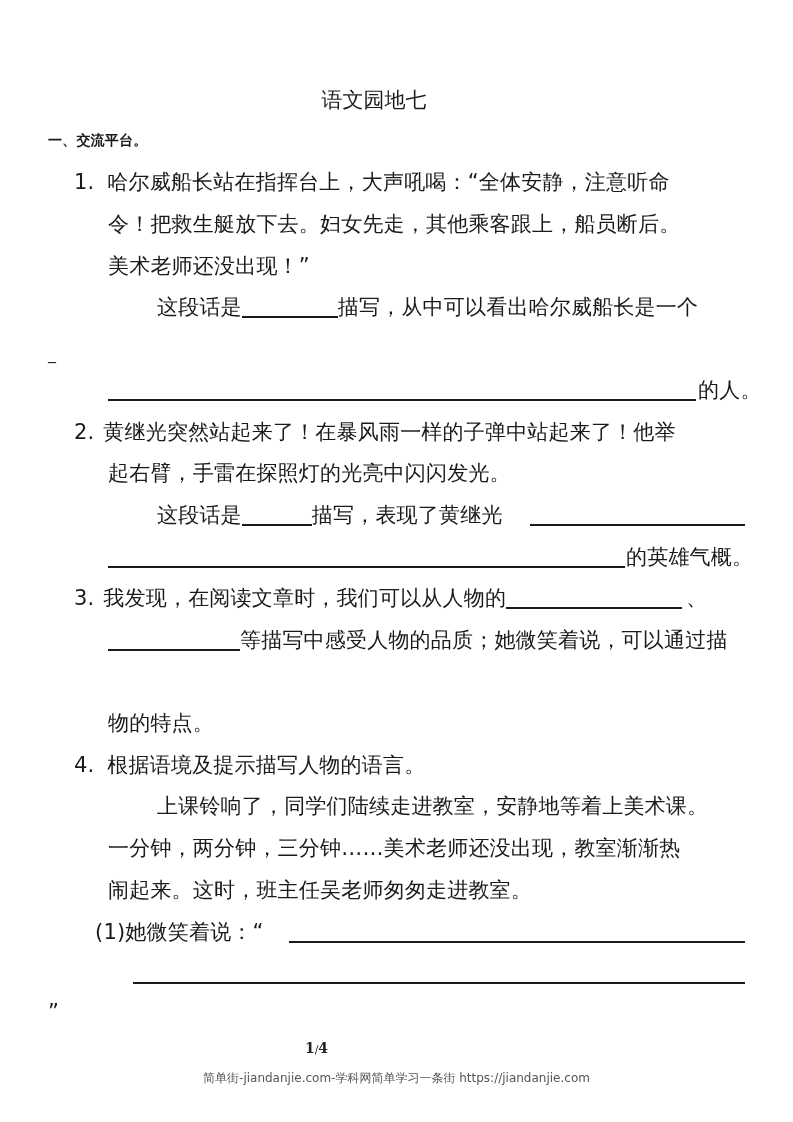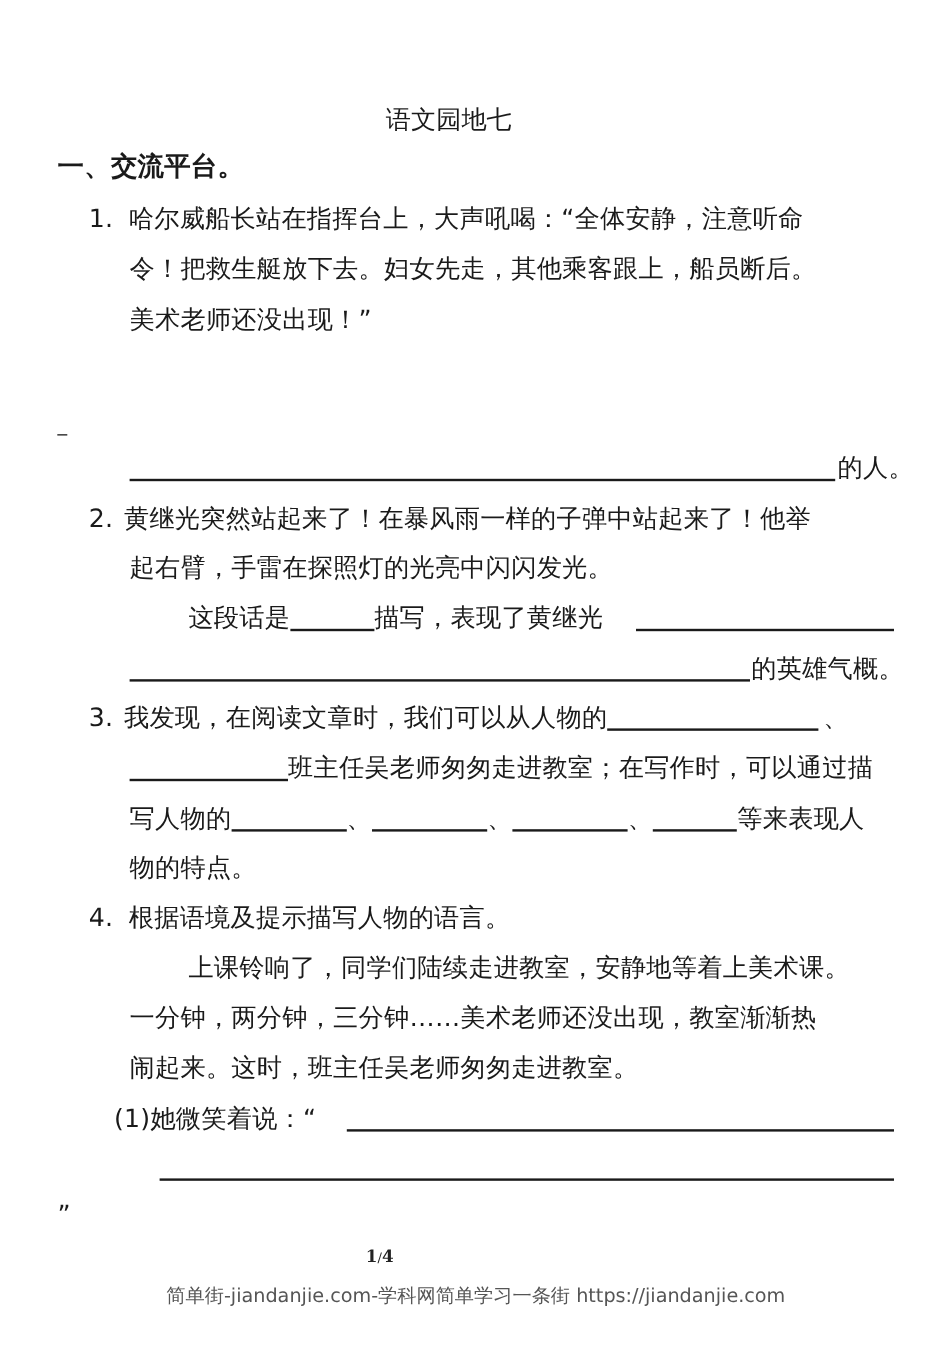--- a/index.html
+++ b/index.html
@@ -32,21 +32,21 @@
       position: absolute;
       top: 86px;
       left: 0;
       width: 748px;
       text-align: center;
       font-size: 21px;
       line-height: 28px;
     }
     .section-heading {
       font-weight: bold;
-      font-size: 22px;
+      font-size: 14px;
     }
     .blank {
       display: inline-block;
       border-bottom: 2px solid #1a1a1a;
       height: 22px;
       vertical-align: baseline;
       margin-bottom: -4px;
     }
     .hline {
       position: absolute;
@@ -67,39 +67,42 @@
     .page-num .sep {
       font-weight: normal;
       font-size: 11px;
     }
     .footer {
       position: absolute;
       top: 1070px;
       left: 0;
       width: 793px;
       text-align: center;
-      font-size: 16px;
+      font-size: 12px;
       color: #555;
     }
   </style>
 </head>
 <body>
 
 <div class="page">
 
   <div class="title">语文园地七</div>
 
   <div class="line section-heading" style="left:48px; top:126px;">一、交流平台。</div>
 
   <div class="line" style="left:74px; top:168px;">
     <span>1.</span>
     <span style="margin-left:6px;margin-top:32px;">哈尔威船长站在指挥台上，大声吼喝：“全体安静，注意听命</span>
   </div>
   <div class="line" style="left:108px; top:210px;">令！把救生艇放下去。妇女先走，其他乘客跟上，船员断后。</div>
   <div class="line" style="left:108px; top:252px;">美术老师还没出现！”</div>
+  <div class="line" style="left:157px; top:293px;">
+    <span>这段话是</span><span class="blank" style="width:96px;"></span><span>描写，从中可以看出哈尔威船长是一个</span>
+  </div>
   <div class="line" style="left:48px; top:340px; font-size:16px;">_</div>
   <div class="hline" style="left:108px; top:399px; width:588px;"></div>
   <div class="line" style="left:698px; top:376px;">的人。</div>
 
   <div class="line" style="left:74px; top:418px;">
     <span>2.</span>
     <span style="margin-left:2px;">黄继光突然站起来了！在暴风雨一样的子弹中站起来了！他举</span>
   </div>
   <div class="line" style="left:108px; top:459px;">起右臂，手雷在探照灯的光亮中闪闪发光。</div>
   <div class="line" style="left:157px; top:501px;">
@@ -107,24 +110,21 @@
   </div>
   <div class="hline" style="left:530px; top:524px; width:215px;"></div>
   <div class="hline" style="left:108px; top:566px; width:517px;"></div>
   <div class="line" style="left:626px; top:543px;">的英雄气概。</div>
 
   <div class="line" style="left:74px; top:584px;">
     <span>3.</span>
     <span style="margin-left:2px;">我发现，在阅读文章时，我们可以从人物的</span><span class="blank" style="width:176px;"></span><span style="margin-left:4px;">、</span>
   </div>
   <div class="line" style="left:108px; top:626px;">
-    <span class="blank" style="width:132px;"></span><span>班主任吴老师匆匆走进教室；在写作时，可以通过描</span>
-  </div>
-  <div class="line" style="left:108px; top:668px;">
-    <span>写人物的</span><span class="blank" style="width:96px;"></span><span>、</span><span class="blank" style="width:96px;"></span><span>、</span><span class="blank" style="width:96px;"></span><span>、</span><span class="blank" style="width:70px;"></span><span>等来表现人</span>
+    <span class="blank" style="width:132px;"></span><span>等描写中感受人物的品质；她微笑着说，可以通过描</span>
   </div>
   <div class="line" style="left:108px; top:709px;text-align:right;">物的特点。</div>
 
   <div class="line" style="left:74px; top:751px;">
     <span>4.</span>
     <span style="margin-left:6px;">根据语境及提示描写人物的语言。</span>
   </div>
   <div class="line" style="left:157px; top:792px;">上课铃响了，同学们陆续走进教室，安静地等着上美术课。</div>
   <div class="line" style="left:108px; top:834px;">一分钟，两分钟，三分钟……美术老师还没出现，教室渐渐热</div>
   <div class="line" style="left:108px; top:876px;">闹起来。这时，班主任吴老师匆匆走进教室。</div>

